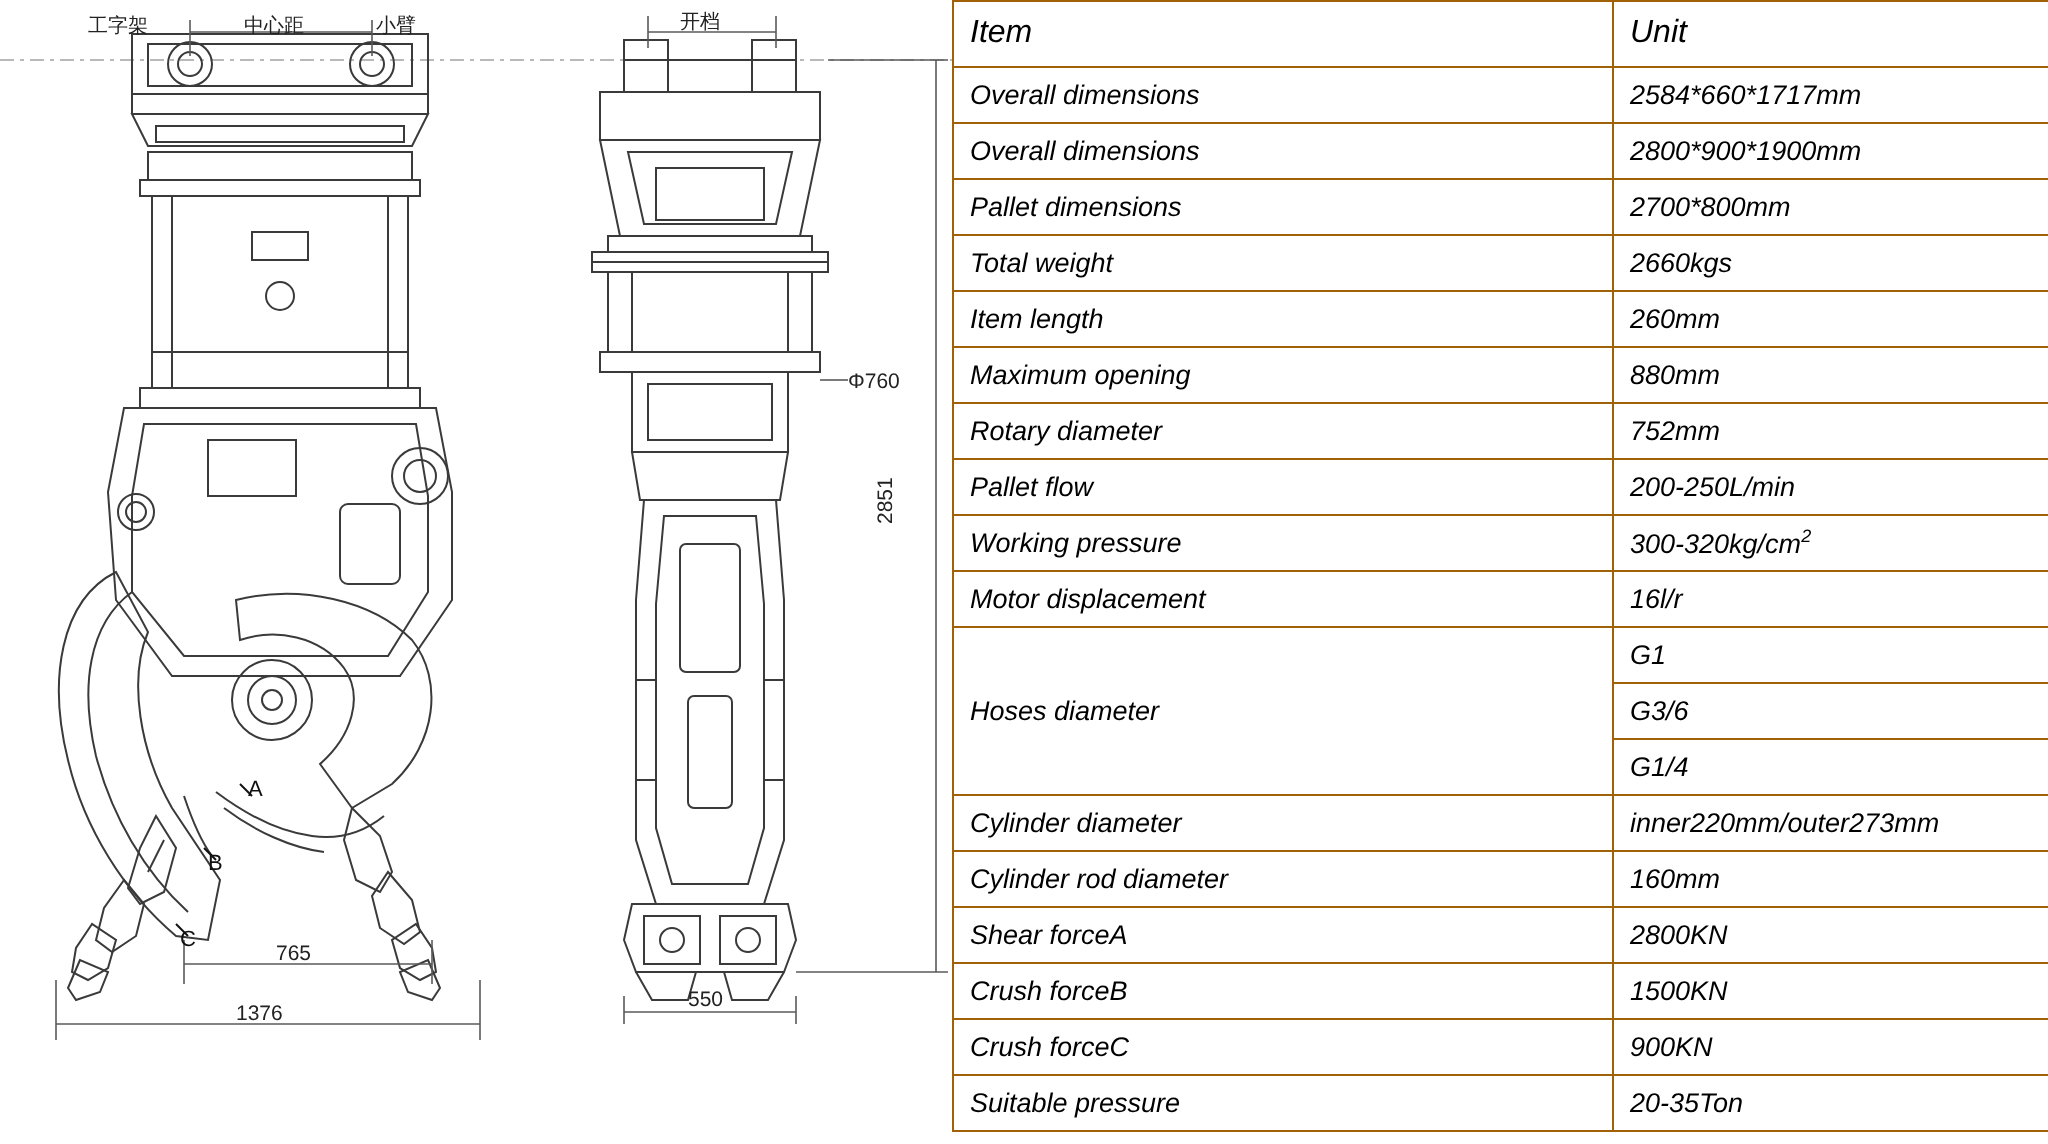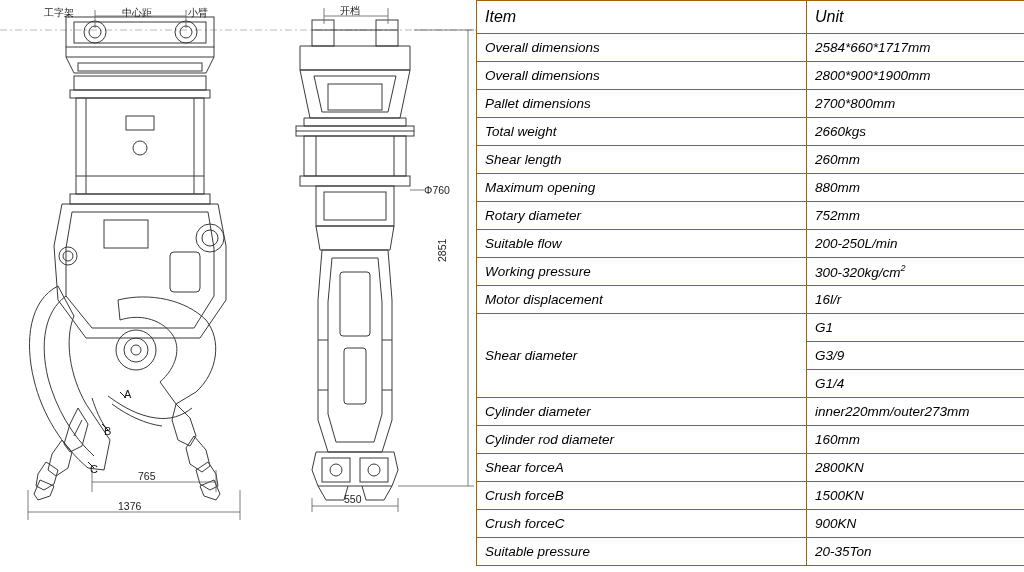--- a/index.html
+++ b/index.html
@@ -259,49 +259,49 @@
         </tr>
         <tr>
           <td>Pallet dimensions</td>
           <td>2700*800mm</td>
         </tr>
         <tr>
           <td>Total weight</td>
           <td>2660kgs</td>
         </tr>
         <tr>
-          <td>Shear length</td>
+          <td>Item length</td>
           <td>260mm</td>
         </tr>
         <tr>
           <td>Maximum opening</td>
           <td>880mm</td>
         </tr>
         <tr>
           <td>Rotary diameter</td>
           <td>752mm</td>
         </tr>
         <tr>
-          <td>Suitable flow</td>
+          <td>Pallet flow</td>
           <td>200-250L/min</td>
         </tr>
         <tr>
           <td>Working pressure</td>
           <td><span>300-320kg/cm</span><sup>2</sup></td>
         </tr>
         <tr>
           <td>Motor displacement</td>
           <td>16l/r</td>
         </tr>
         <tr>
-          <td rowspan="3">Shear diameter</td>
+          <td rowspan="3">Hoses diameter</td>
           <td>G1</td>
         </tr>
         <tr>
-          <td>G3/9</td>
+          <td>G3/6</td>
         </tr>
         <tr>
           <td>G1/4</td>
         </tr>
         <tr>
           <td>Cylinder diameter</td>
           <td>inner220mm/outer273mm</td>
         </tr>
         <tr>
           <td>Cylinder rod diameter</td>

